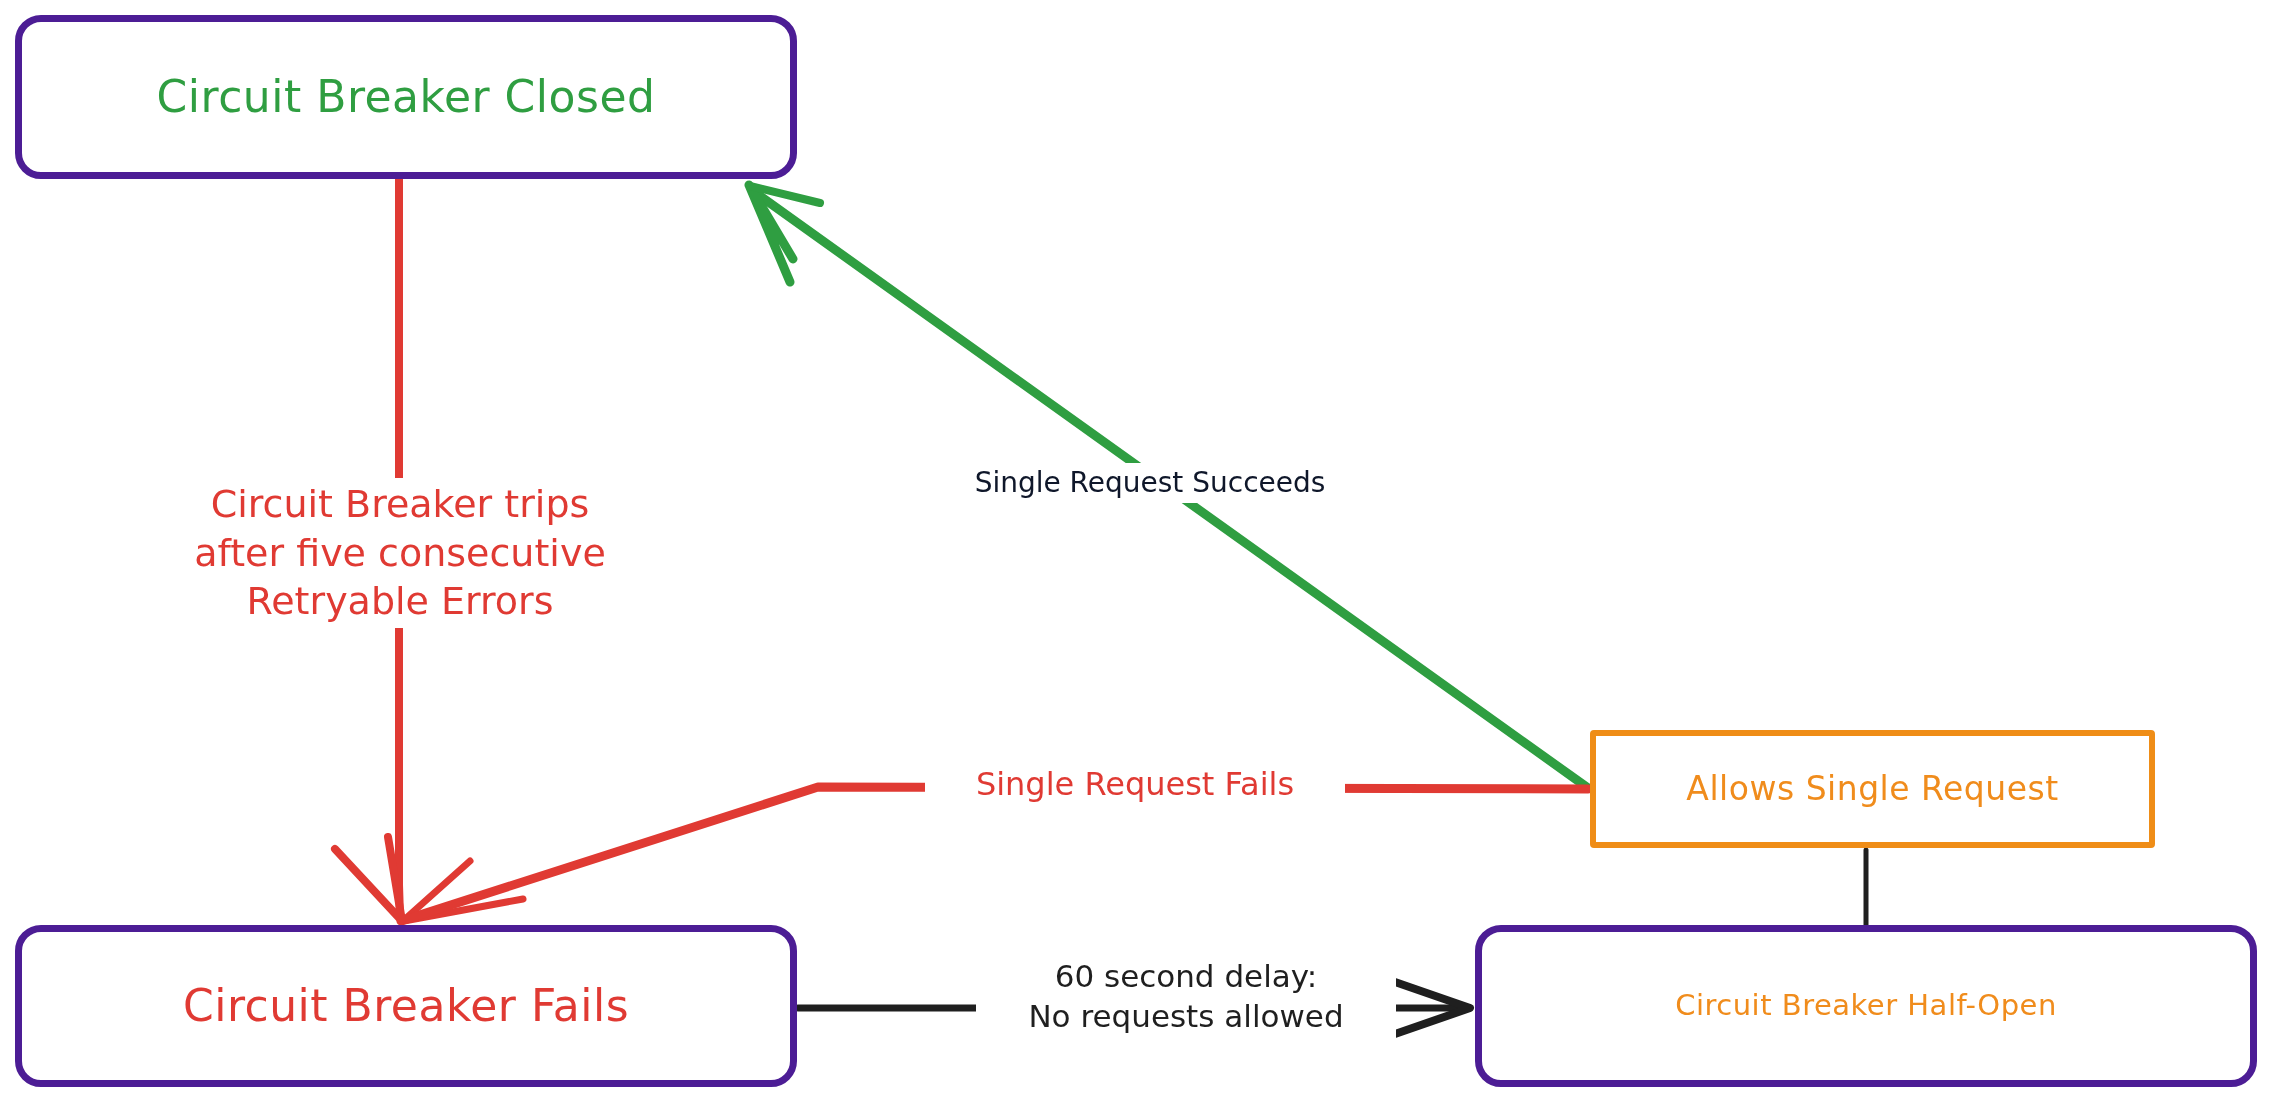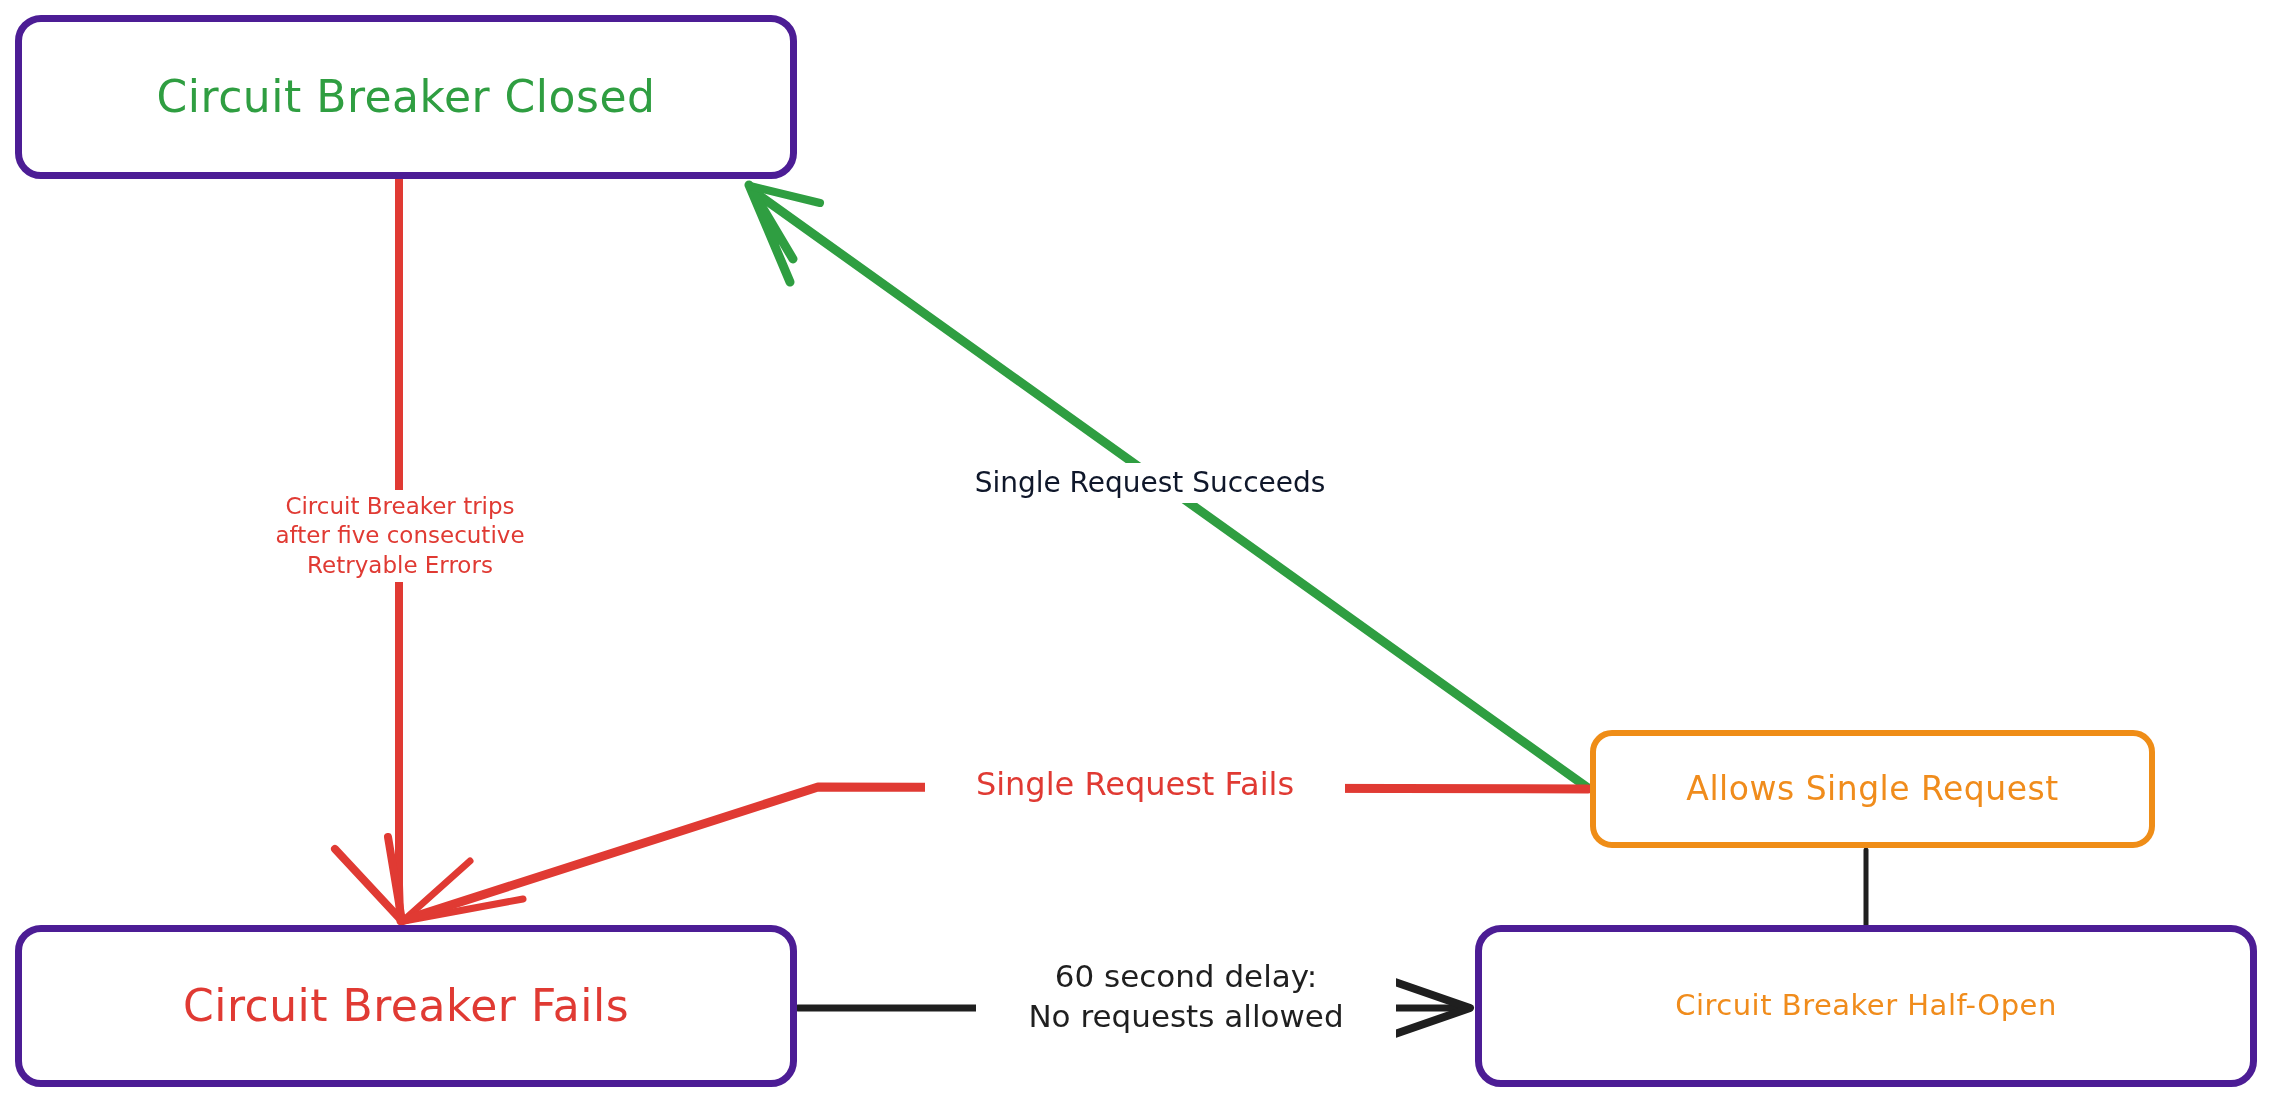--- a/index.html
+++ b/index.html
@@ -32,21 +32,21 @@
     display: flex;
     align-items: center;
     justify-content: center;
     text-align: center;
   }
   .node-black {
     border: 7px solid #4c1d95;
   }
   .node-orange {
     border: 6px solid #ef8d17;
-    border-radius: 22px;
+    border-radius: 4px;
   }
   .node-label {
     font-family: "DejaVu Sans", sans-serif;
     font-weight: 400;
     letter-spacing: 0.5px;
     line-height: 1.1;
     white-space: nowrap;
   }
   #node-closed {
     left: 15px; top: 15px;
@@ -87,22 +87,21 @@
     text-align: center;
     white-space: pre;
     background: #ffffff;
     padding: 2px 6px;
     box-sizing: border-box;
   }
   #label-trips {
     left: 170px; top: 478px;
     width: 460px;
     color: #e03a33;
-    font-size: 23px;
-    margin-top: 12px;
+    font-size: 38px;
   }
   #label-succeeds {
     left: 900px; top: 463px;
     width: 500px;
     color: #0f172a;
     font-size: 28px;
   }
   #label-fails {
     left: 925px; top: 762px;
     width: 420px;

